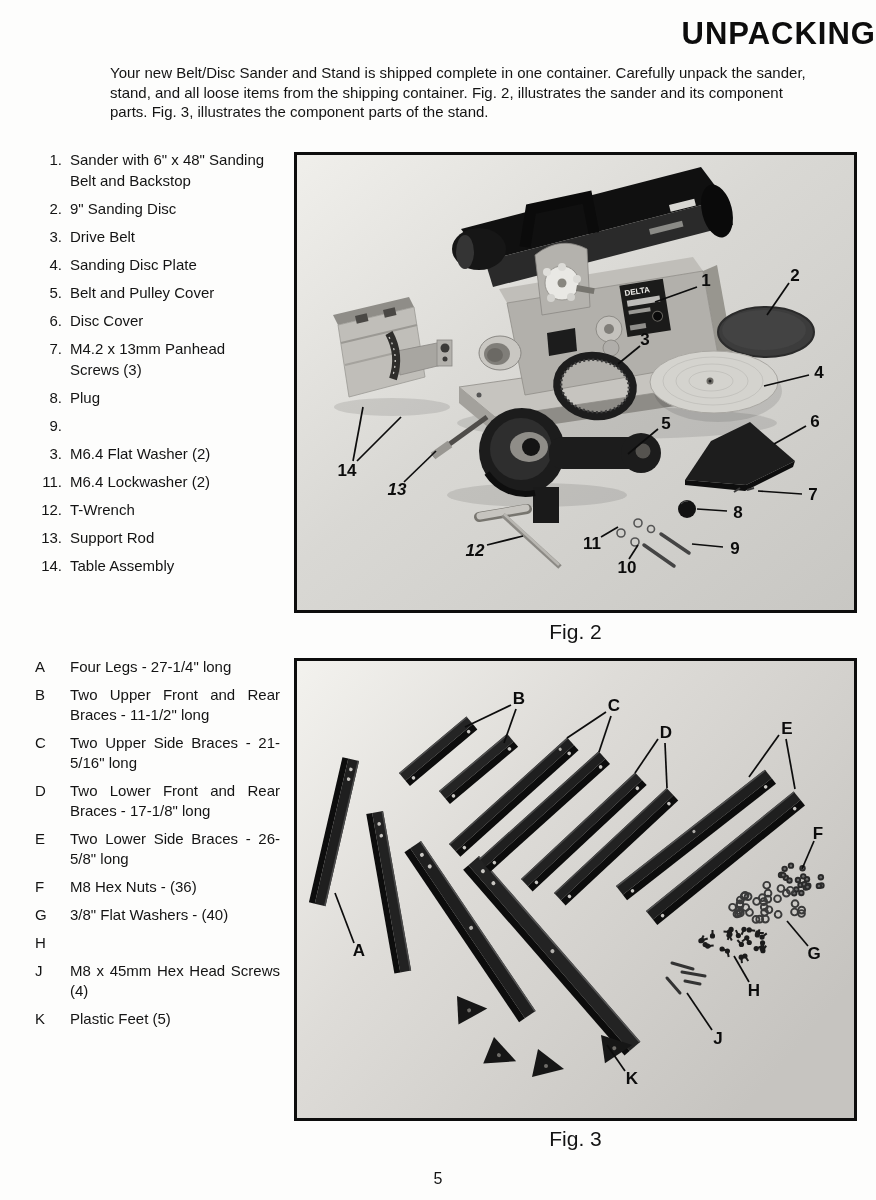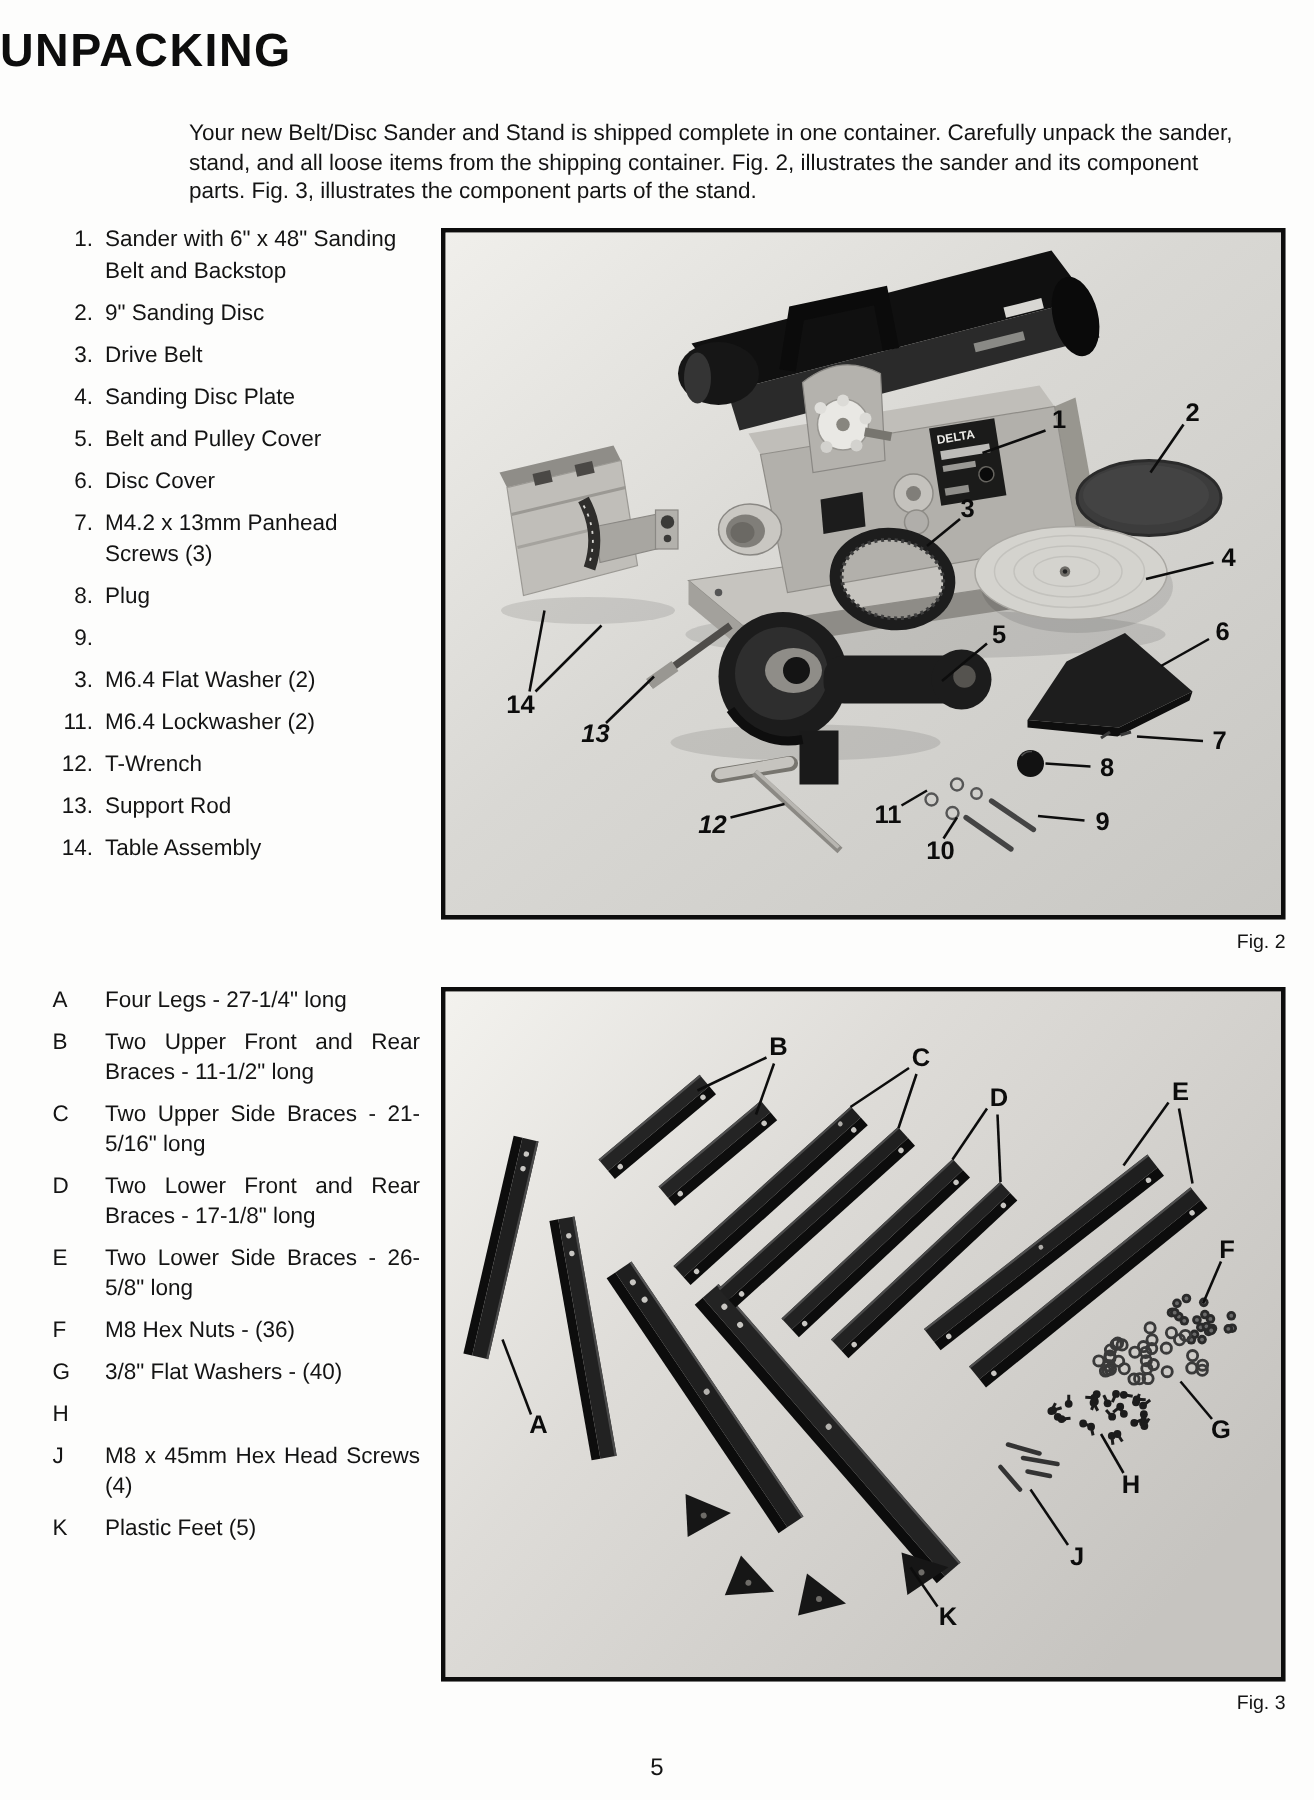--- a/index.html
+++ b/index.html
@@ -2,25 +2,25 @@
 <html><head>
 <meta charset="utf-8">
 <style>
   html,body{margin:0;padding:0;}
   body{
     width:876px;height:1200px;position:relative;background:#fdfdfc;
     font-family:"Liberation Sans","DejaVu Sans",sans-serif;color:#111;
     overflow:hidden;
   }
   .title{
-    position:absolute;left:0;top:16px;width:876px;text-align:left;
+    position:absolute;left:0;top:16px;width:876px;text-align:right;
     font-size:31px;font-weight:bold;letter-spacing:1px;margin:0;color:#0d0d0d;
   }
   .intro{
-    position:absolute;left:110px;top:63px;width:696px;margin:16px;
+    position:absolute;left:110px;top:63px;width:696px;margin:0;
     font-size:15px;line-height:19.5px;color:#141414;
   }
   .plist{position:absolute;font-size:15px;color:#141414;}
   .plist-sander{left:32px;top:149px;width:252px;}
   .plist-stand{left:35px;top:657px;width:249px;}
   .prow{display:flex;margin-bottom:7px;line-height:21px;}
   .plist-stand .prow{line-height:20px;margin-bottom:8px;}
   .pnum{width:30px;text-align:right;flex:none;}
   .plet{width:26px;text-align:left;flex:none;}
   .ptxt{margin-left:8px;width:206px;}
@@ -30,22 +30,22 @@
     box-sizing:border-box;background:#d6d5d1;
   }
   .figbox svg{display:block;}
   #fig2{top:152px;height:461px;}
   #fig3{top:658px;height:463px;}
   .callout{
     position:absolute;transform:translate(-50%,-50%);
     font-size:17px;font-weight:bold;color:#0c0c0c;line-height:1;
   }
   .caption{
-    position:absolute;left:294px;width:563px;text-align:right;
-    font-size:13px;color:#141414;
+    position:absolute;left:294px;width:563px;text-align:center;
+    font-size:21px;color:#141414;
   }
   #cap2{top:620px;}
   #cap3{top:1127px;}
   .pageno{
     position:absolute;left:0;top:1170px;width:876px;text-align:center;
     font-size:16px;color:#141414;
   }
   .leader{stroke:#0d0d0d;stroke-width:1.7;}
 </style>
 </head>

